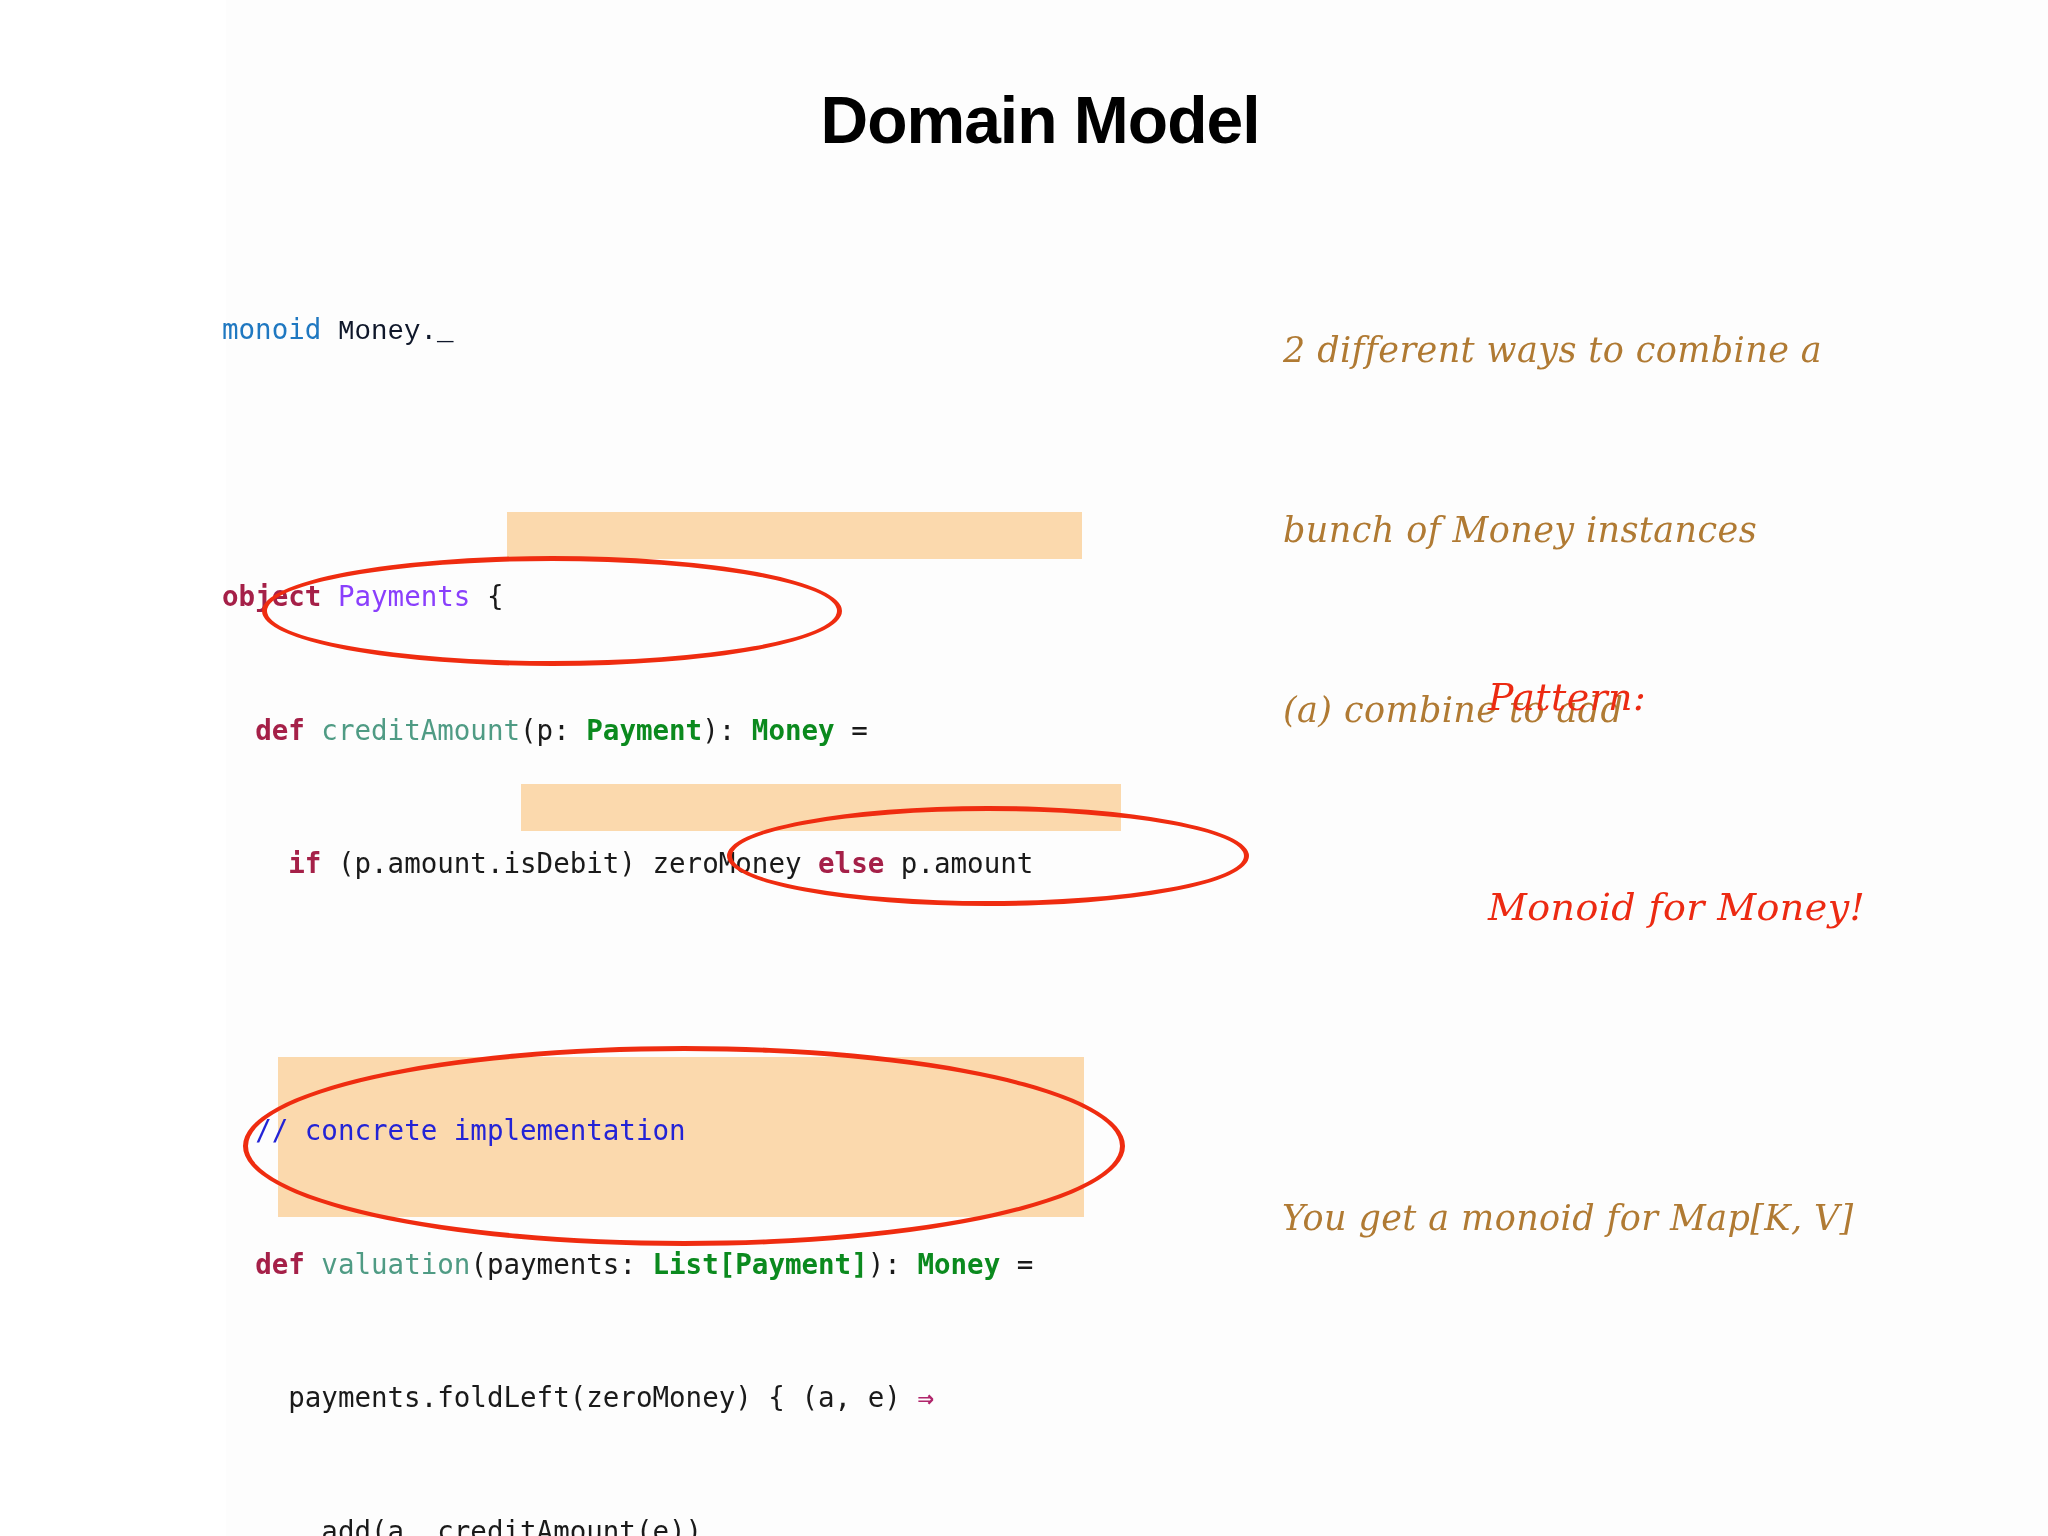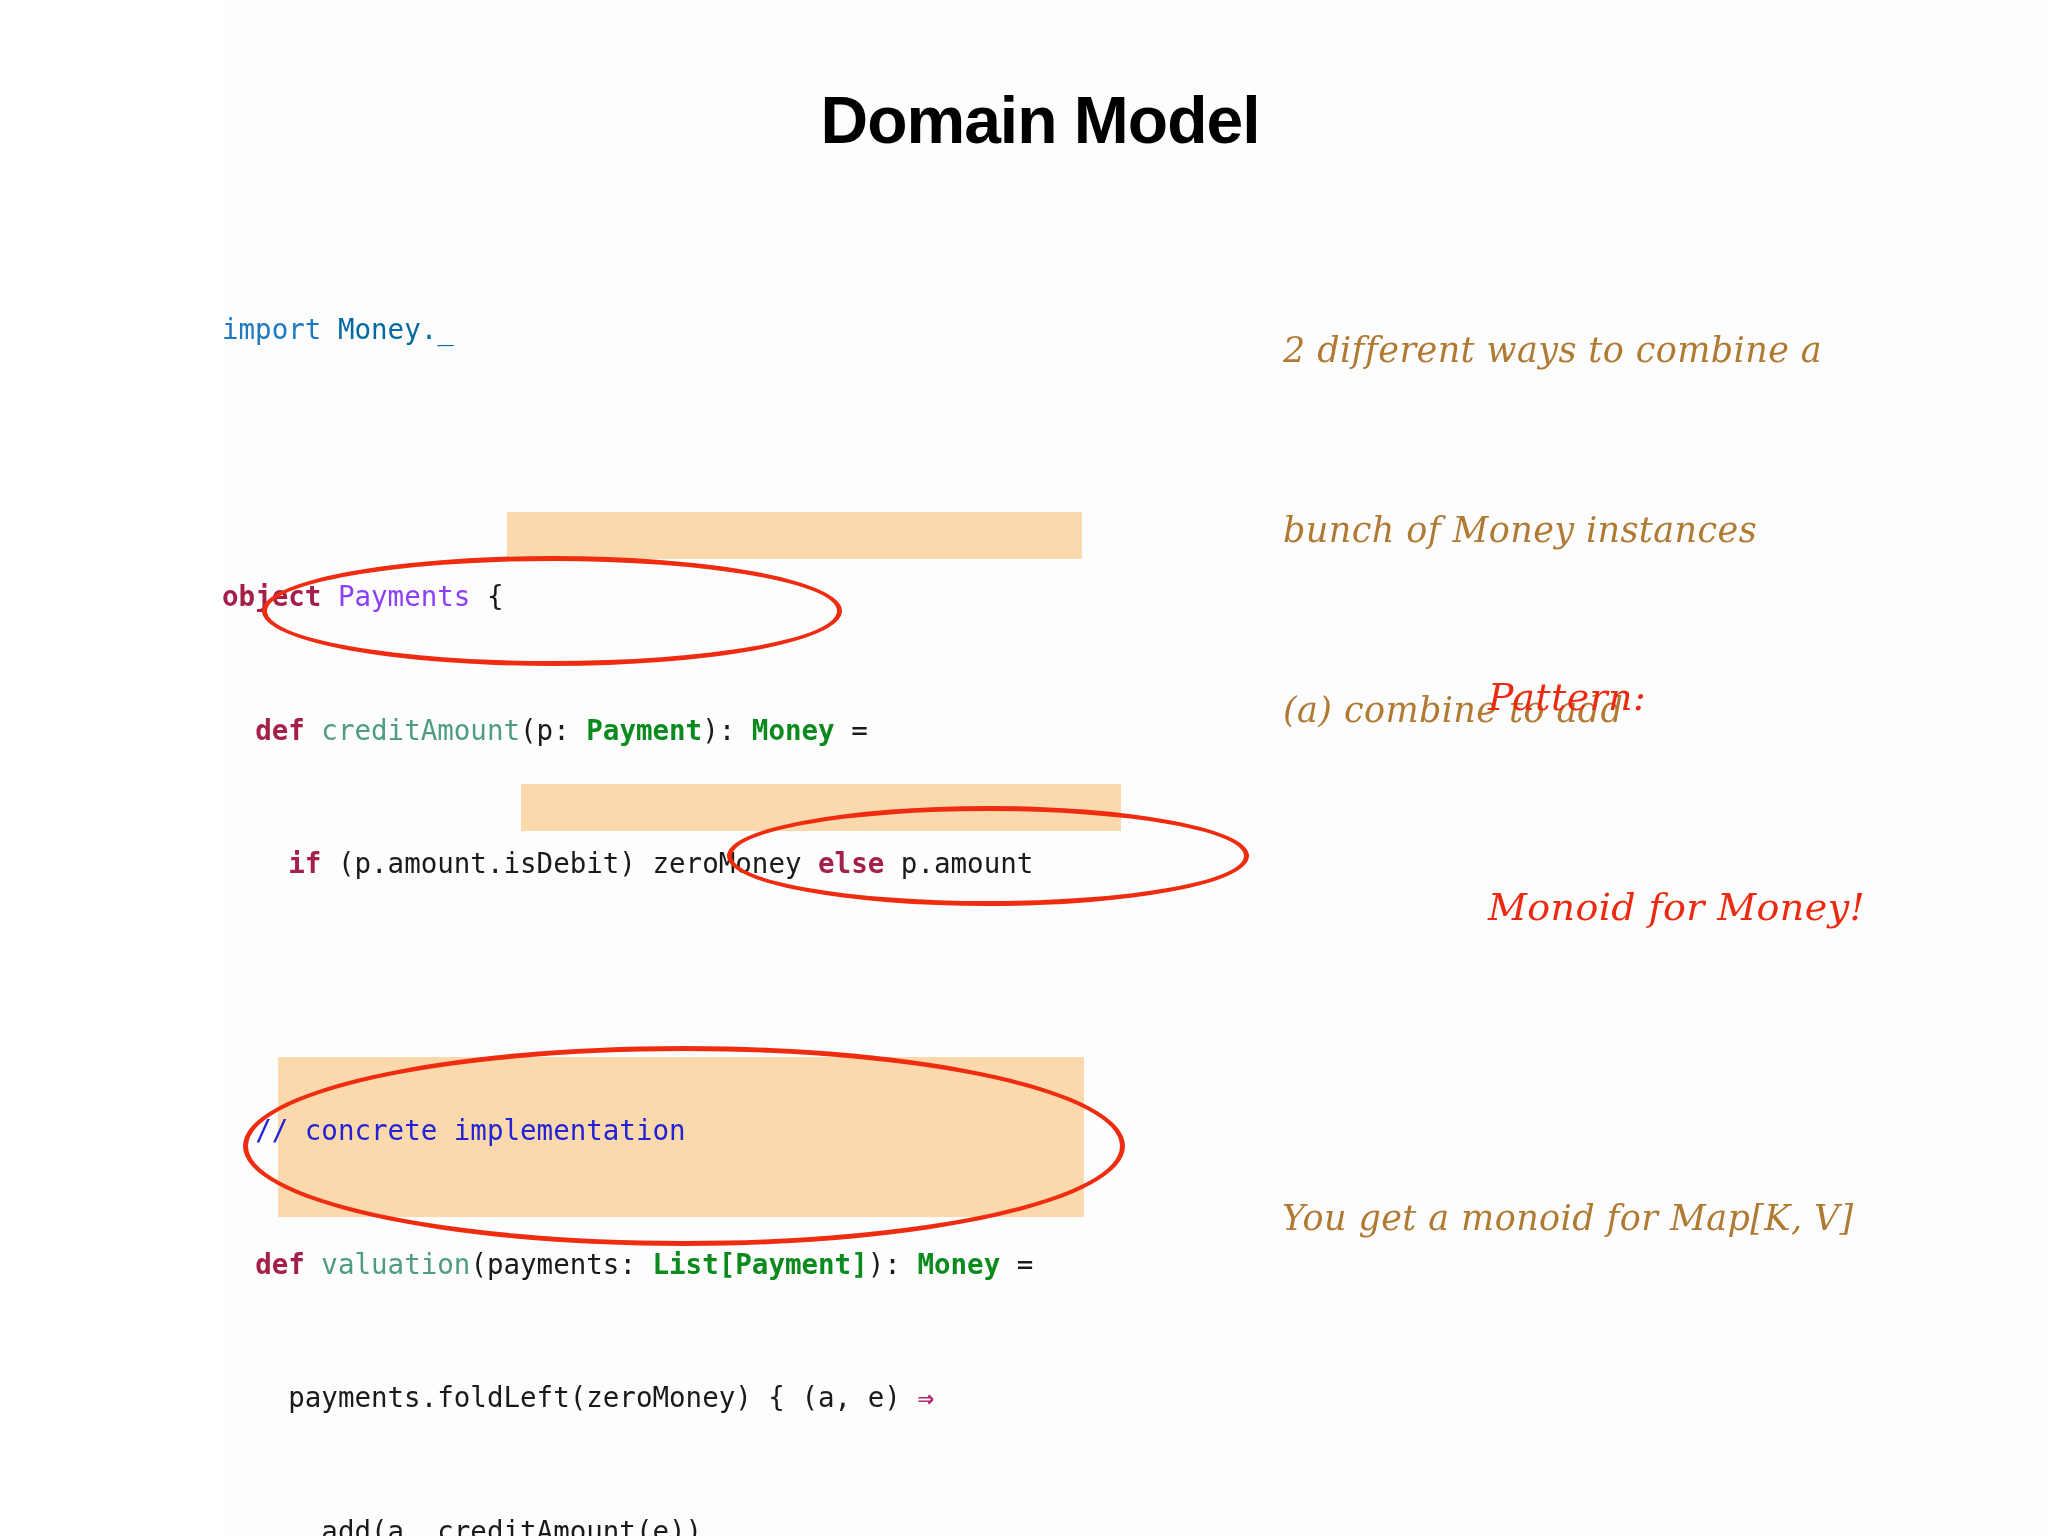--- a/index.html
+++ b/index.html
@@ -56,21 +56,21 @@
   #code .ln { display: block; height: 44.5px; position: relative; white-space: pre; }
   #code .ln.blank { }
 
   .kw   { color: #a52048; font-weight: bold; }          
   .imp  { color: #1f78c1; }                             
   .obj  { color: #8a3ffc; }                             
   .fn   { color: #4f9b84; }                             
   .ty   { color: #0b8a1e; font-weight: bold; }          
   .cm   { color: #2323d6; }                             
   .arrow{ color: #b0256b; font-weight: bold; }                             
-  .plain{ color: #0369a1; }
+  .plain{ color: #0f172a; font-family: Liberation Mono, monospace; }
 
   
   .hl-rect {
     position: absolute;
     background: #fbd9ad;
     z-index: 1;
   }
 
   #code-text { position: relative; z-index: 2; }
 
@@ -102,21 +102,21 @@
 <div id="code-band"></div>
 
 <div id="slide-title">Domain Model</div>
 
 <div class="hl-rect" style="left:507px; top:512px; width:575px; height:47px;"></div>
 <div class="hl-rect" style="left:521px; top:784px; width:600px; height:47px;"></div>
 <div class="hl-rect" style="left:278px; top:1057px; width:806px; height:160px;"></div>
 
 <div id="code"><div id="code-text">
 
-<span class="ln"><span class="imp">import</span> <span class="plain">Money._</span></span>
+<span class="ln"><span class="imp">monoid</span> <span class="plain">Money._</span></span>
 
 <span class="ln blank"> </span>
 
 <span class="ln"><span class="kw">object</span> <span class="obj">Payments</span> {</span>
 
 <span class="ln">  <span class="kw">def</span> <span class="fn">creditAmount</span>(p: <span class="ty">Payment</span>): <span class="ty">Money</span> =</span>
 
 <span class="ln">    <span class="kw">if</span> (p.amount.isDebit) zeroMoney <span class="kw">else</span> p.amount</span>
 
 <span class="ln blank"> </span>

